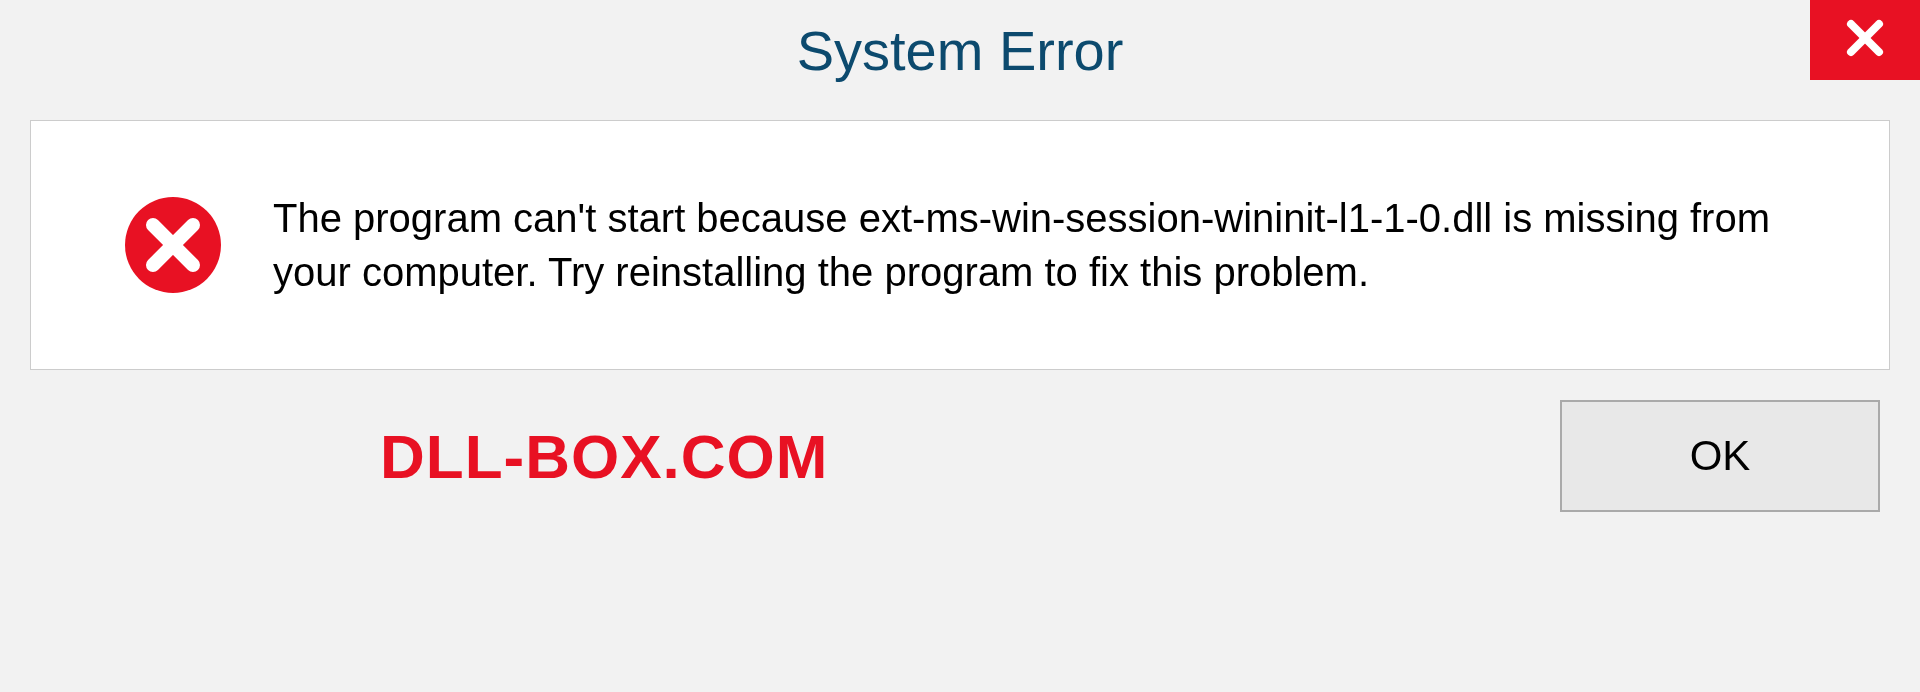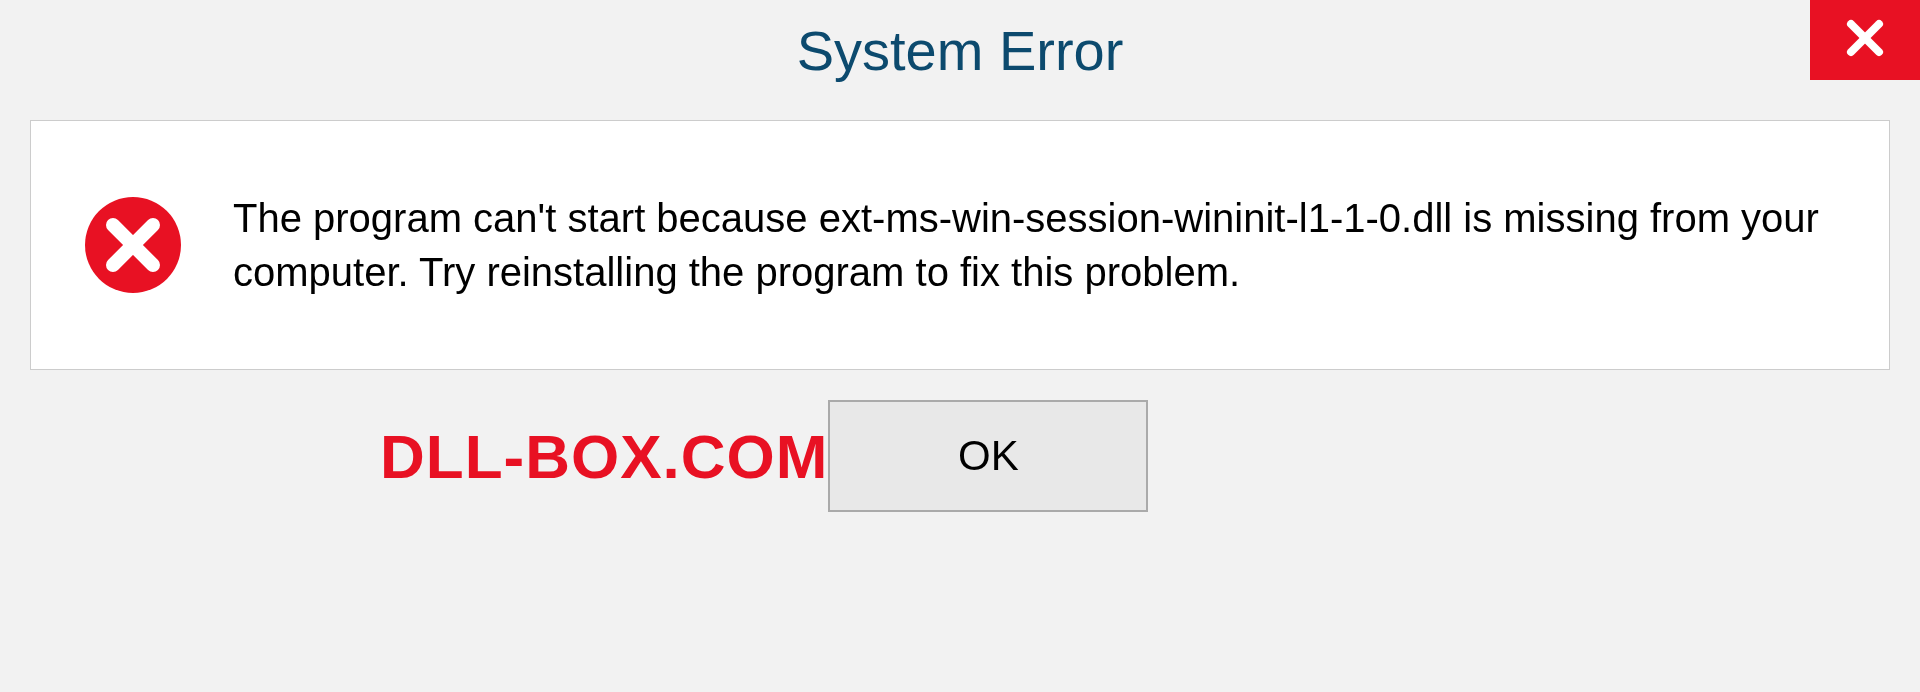--- a/index.html
+++ b/index.html
@@ -40,40 +40,41 @@
       cursor: pointer;
     }
     .close-btn svg {
       width: 48px;
       height: 48px;
     }
     .content-box {
       margin: 20px 30px 0 30px;
       background: #ffffff;
       border: 1px solid #ccc;
-      padding: 70px 60px 70px 52px;
+      padding: 70px 60px 70px 92px;
       display: flex;
       align-items: center;
       gap: 50px;
     }
     .error-icon {
       flex-shrink: 0;
       width: 100px;
       height: 100px;
     }
     .message {
       font-size: 40px;
       line-height: 1.35;
       color: #000;
       font-weight: 400;
     }
     .footer {
       margin: 30px 30px 0 30px;
       display: flex;
       align-items: center;
+      justify-content: space-between;
       padding: 0 10px;
     }
     .watermark {
       font-size: 62px;
       font-weight: 900;
       color: #e81123;
       letter-spacing: 1px;
       font-family: Arial, sans-serif;
       padding-left: 340px;
     }

